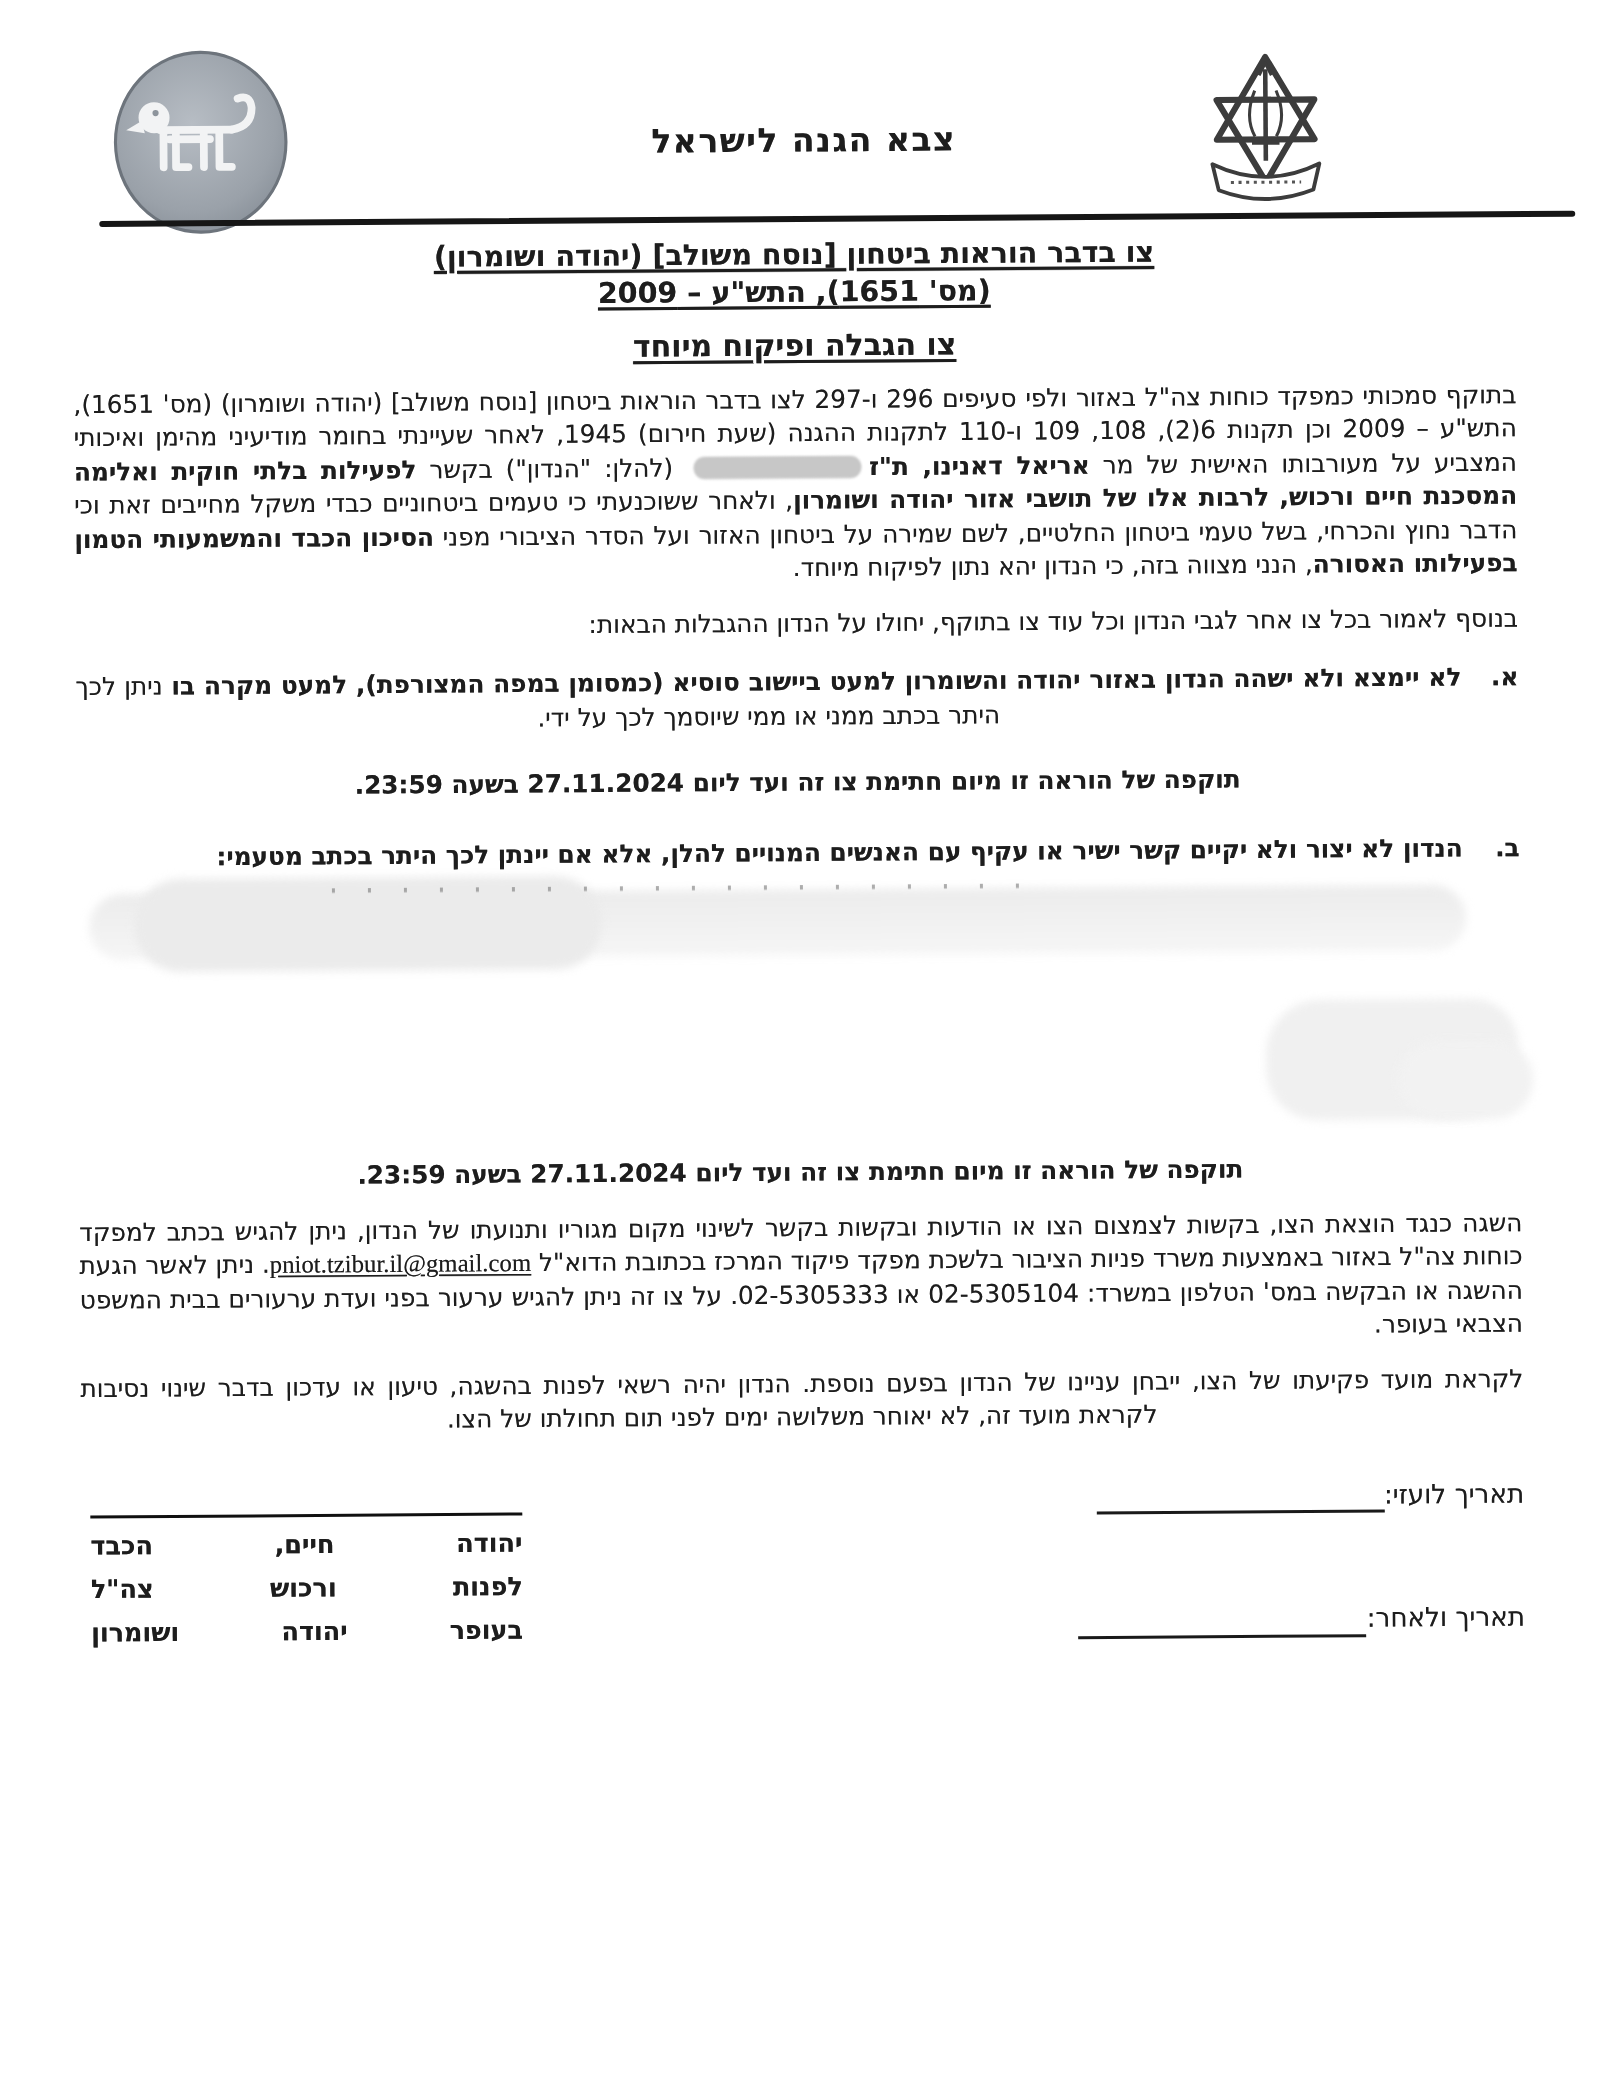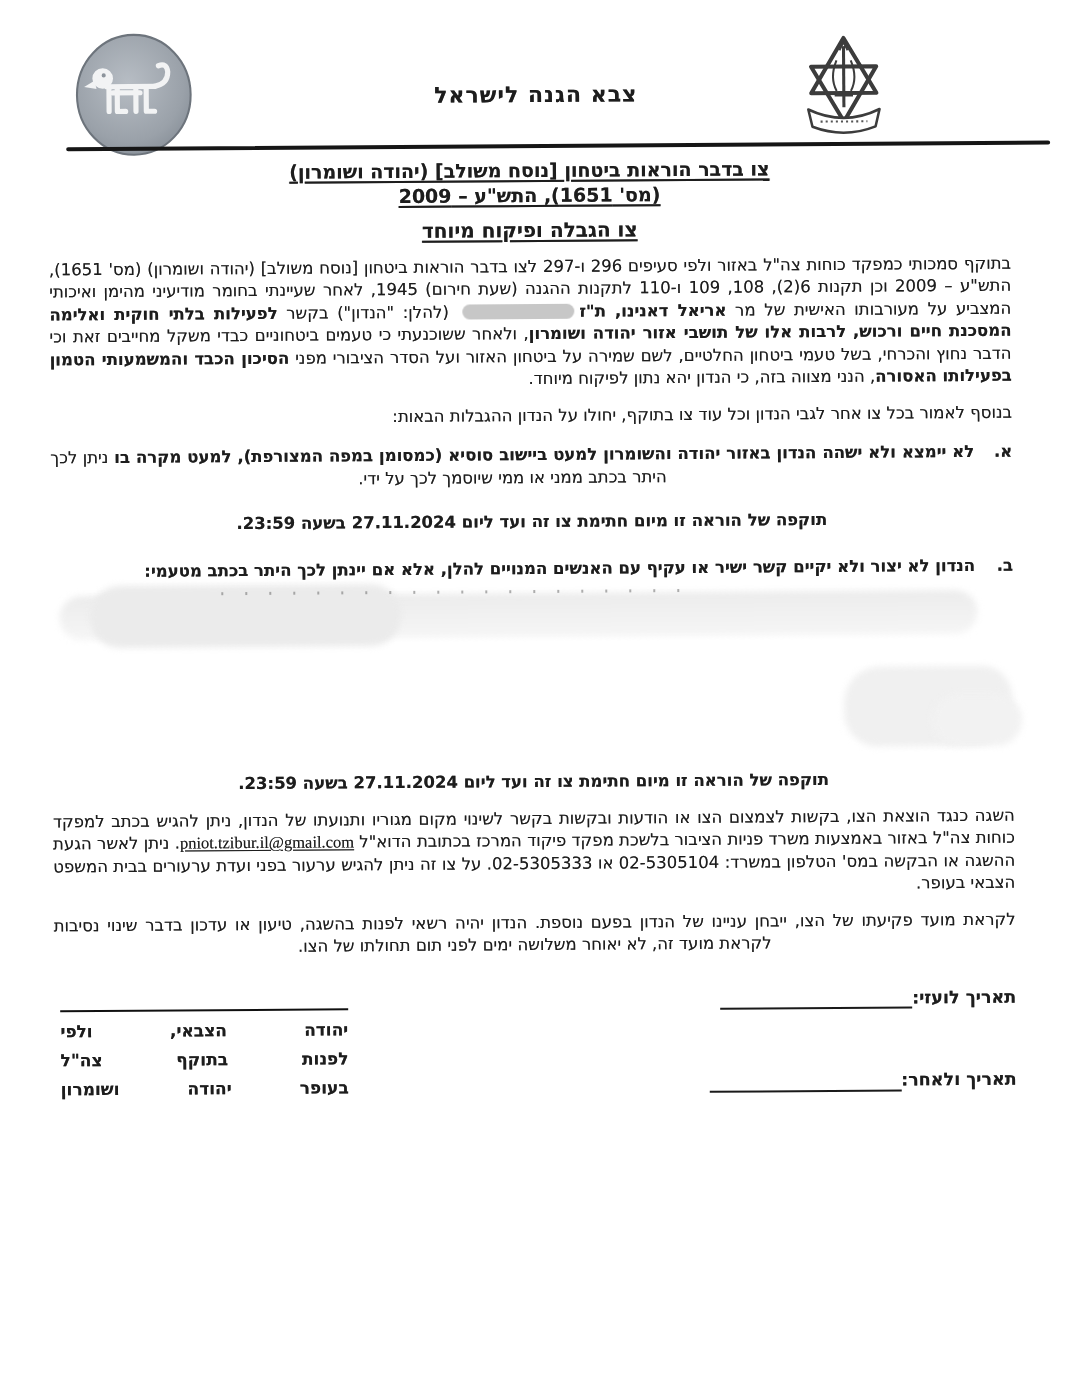--- a/index.html
+++ b/index.html
@@ -40,21 +40,21 @@
   .band-specks{position:absolute;top:5px;left:170px;right:330px;height:3px;background:repeating-linear-gradient(90deg,#6f6f6f 0 2px,transparent 2px 24px);opacity:.55;filter:blur(.4px);}
   .blob-wrap{position:relative;height:84px;margin-top:18px;}
   .blob{position:absolute;top:0;right:2px;width:168px;height:80px;background:#f0f0f0;border-radius:36px 30px 40px 34px;filter:blur(3px);}
   .blob2{position:absolute;top:28px;right:-8px;width:90px;height:52px;background:#f2f2f2;border-radius:26px;filter:blur(3px);}
   .ltr{direction:ltr;unicode-bidi:embed;}
   .email{text-decoration:underline;text-underline-offset:2px;font-family:"Liberation Serif","DejaVu Serif",serif;}
   
   .footer{position:relative;margin-top:32px;height:130px;}
   .dates{position:absolute;right:0;top:0;}
   .date-row{display:flex;align-items:flex-end;}
-  .date-row .label{font-weight:bold;font-size:17.5px;}
+  .date-row .label{font-weight:normal;font-size:17.5px;}
   .fill-line{width:192px;height:19px;border-bottom:2px solid #1a1a1a;margin-left:2px;}
   .date-row-hebrew{margin-top:60px;}
   .signature{position:absolute;left:6px;top:18px;width:288px;}
   .sig-line{border-top:2.5px solid #101010;}
   .sig-row{display:flex;justify-content:space-between;font-weight:bold;font-size:17px;line-height:20px;margin-top:9px;}
 </style>
 </head>
 <body>
 
 <div class="sheet">
@@ -163,26 +163,26 @@
         </div>
         <div class="date-row date-row-hebrew">
           <span class="label">תאריך ולאחר:</span>
           <span class="fill-line"></span>
         </div>
       </div>
       <div class="signature">
         <div class="sig-line"></div>
         <div class="sig-row">
           <span>יהודה</span>
-          <span>הצבאי,</span>
-          <span>ולפי</span>
+          <span>חיים,</span>
+          <span>הכבד</span>
         </div>
         <div class="sig-row">
           <span>לפנות</span>
-          <span>בתוקף</span>
+          <span>ורכוש</span>
           <span>צה"ל</span>
         </div>
         <div class="sig-row">
           <span>בעופר</span>
           <span>יהודה</span>
           <span>ושומרון</span>
         </div>
       </div>
     </div>
 

